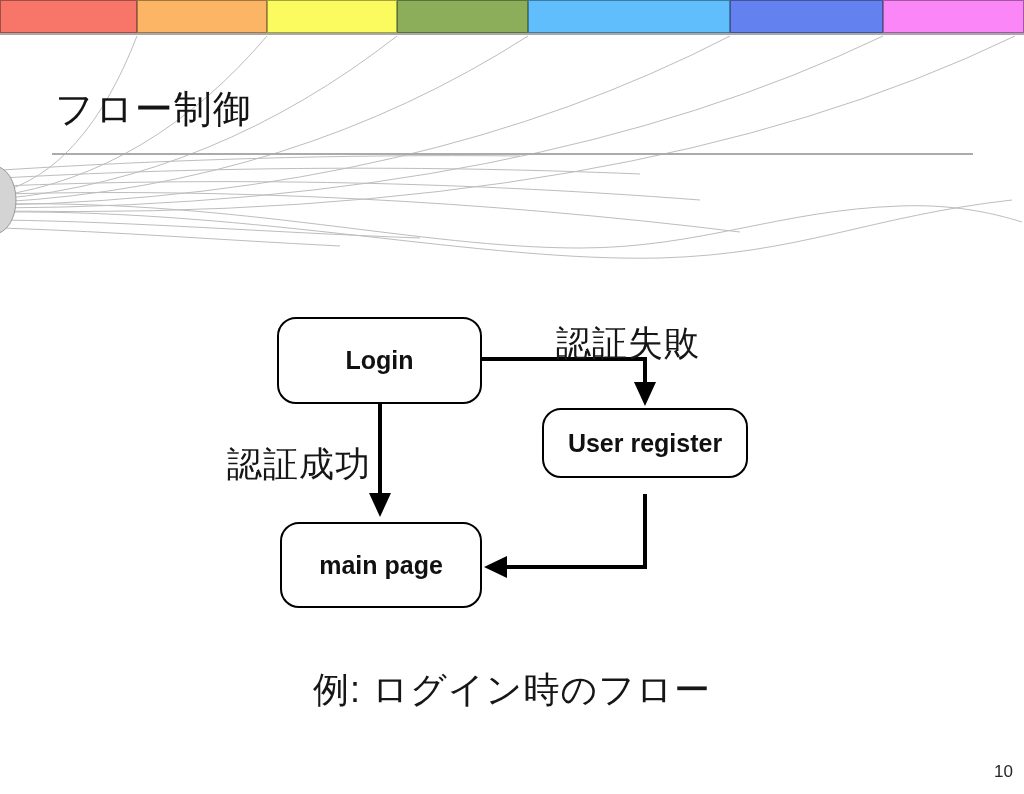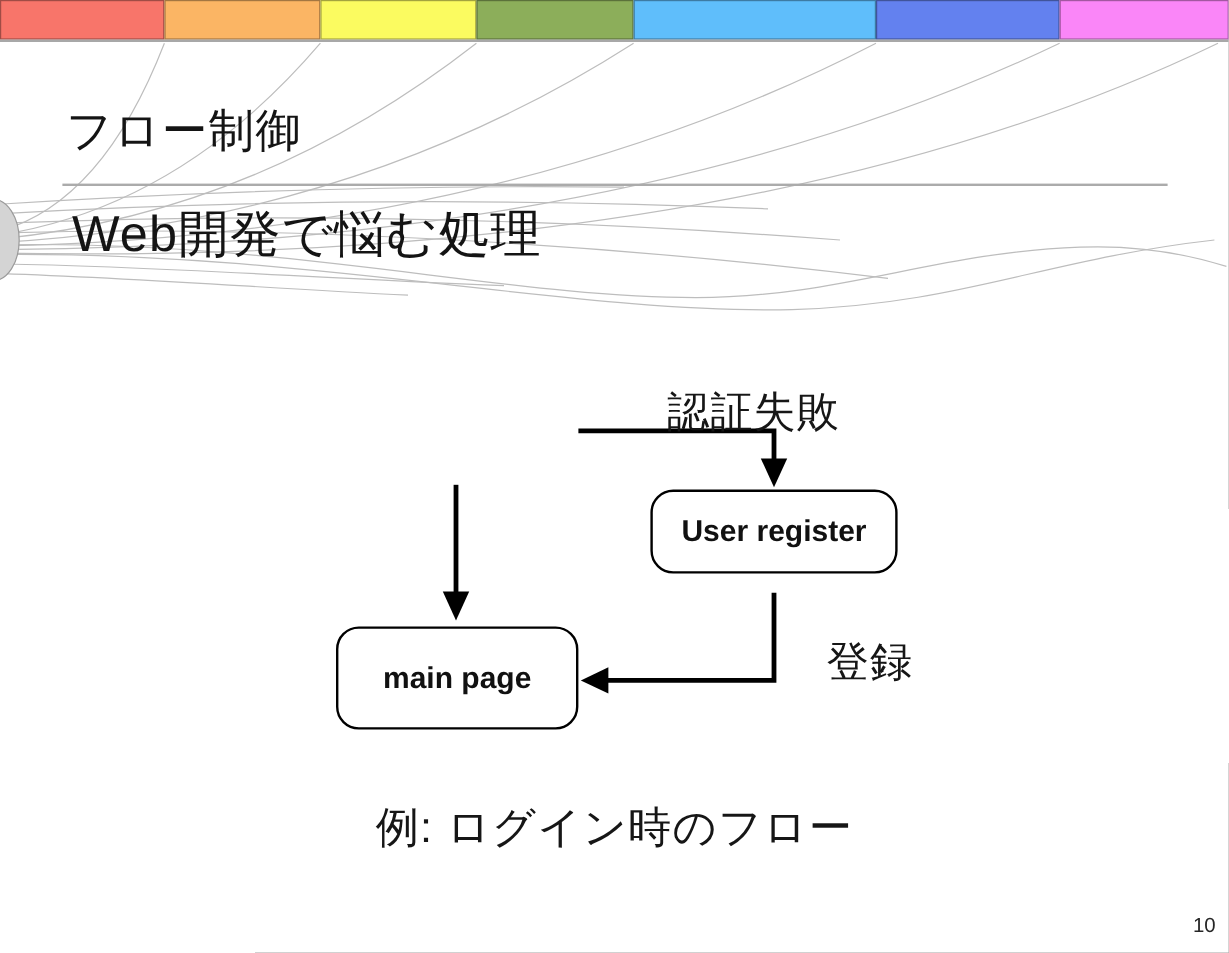--- a/index.html
+++ b/index.html
@@ -105,37 +105,37 @@
       <div class="bar-seg" style="width: 130px; background: rgb(251, 251, 96);"></div>
       <div class="bar-seg" style="width: 131px; background: rgb(140, 174, 90);"></div>
       <div class="bar-seg" style="width: 202px; background: rgb(95, 190, 251);"></div>
       <div class="bar-seg" style="width: 153px; background: rgb(99, 129, 239);"></div>
       <div class="bar-seg" style="width: 141px; background: rgb(250, 134, 248);"></div>
     </div>
   <div id="topbar-underline" style="background: rgb(168, 168, 168);"></div>
 
   <div id="title">フロー制御</div>
   <div id="rule"></div>
-  <div id="subtitle">Web開発で悩む処理</div>
 
   <svg id="edges" width="1024" height="794" viewBox="0 0 1024 794">
     <g stroke="#000" stroke-width="4" fill="none">
       <path d="M 482 359 L 645 359 L 645 384"></path>
       <path d="M 380 404 L 380 495"></path>
       <path d="M 645 494 L 645 567 L 506 567"></path>
     </g>
     <g fill="#000" stroke="none">
       <polygon points="634,382 656,382 645,406"></polygon>
       <polygon points="369,493 391,493 380,517"></polygon>
       <polygon points="507,556 507,578 484,567"></polygon>
     </g>
   </svg>
 
+  <div class="node" id="node-login">Login</div>
   <div class="node" id="node-register">User register</div>
   <div class="node" id="node-mainpage">main page</div>
 
   <div class="edge-label" id="label-auth-fail">認証失敗</div>
-  <div class="edge-label" id="label-register">登録</div>
+  <div class="edge-label" id="label-auth-success">認証成功</div>
 
   <div id="caption">例: ログイン時のフロー</div>
   <div id="page-number">10</div>
 
 </div>
 
 </body></html>

